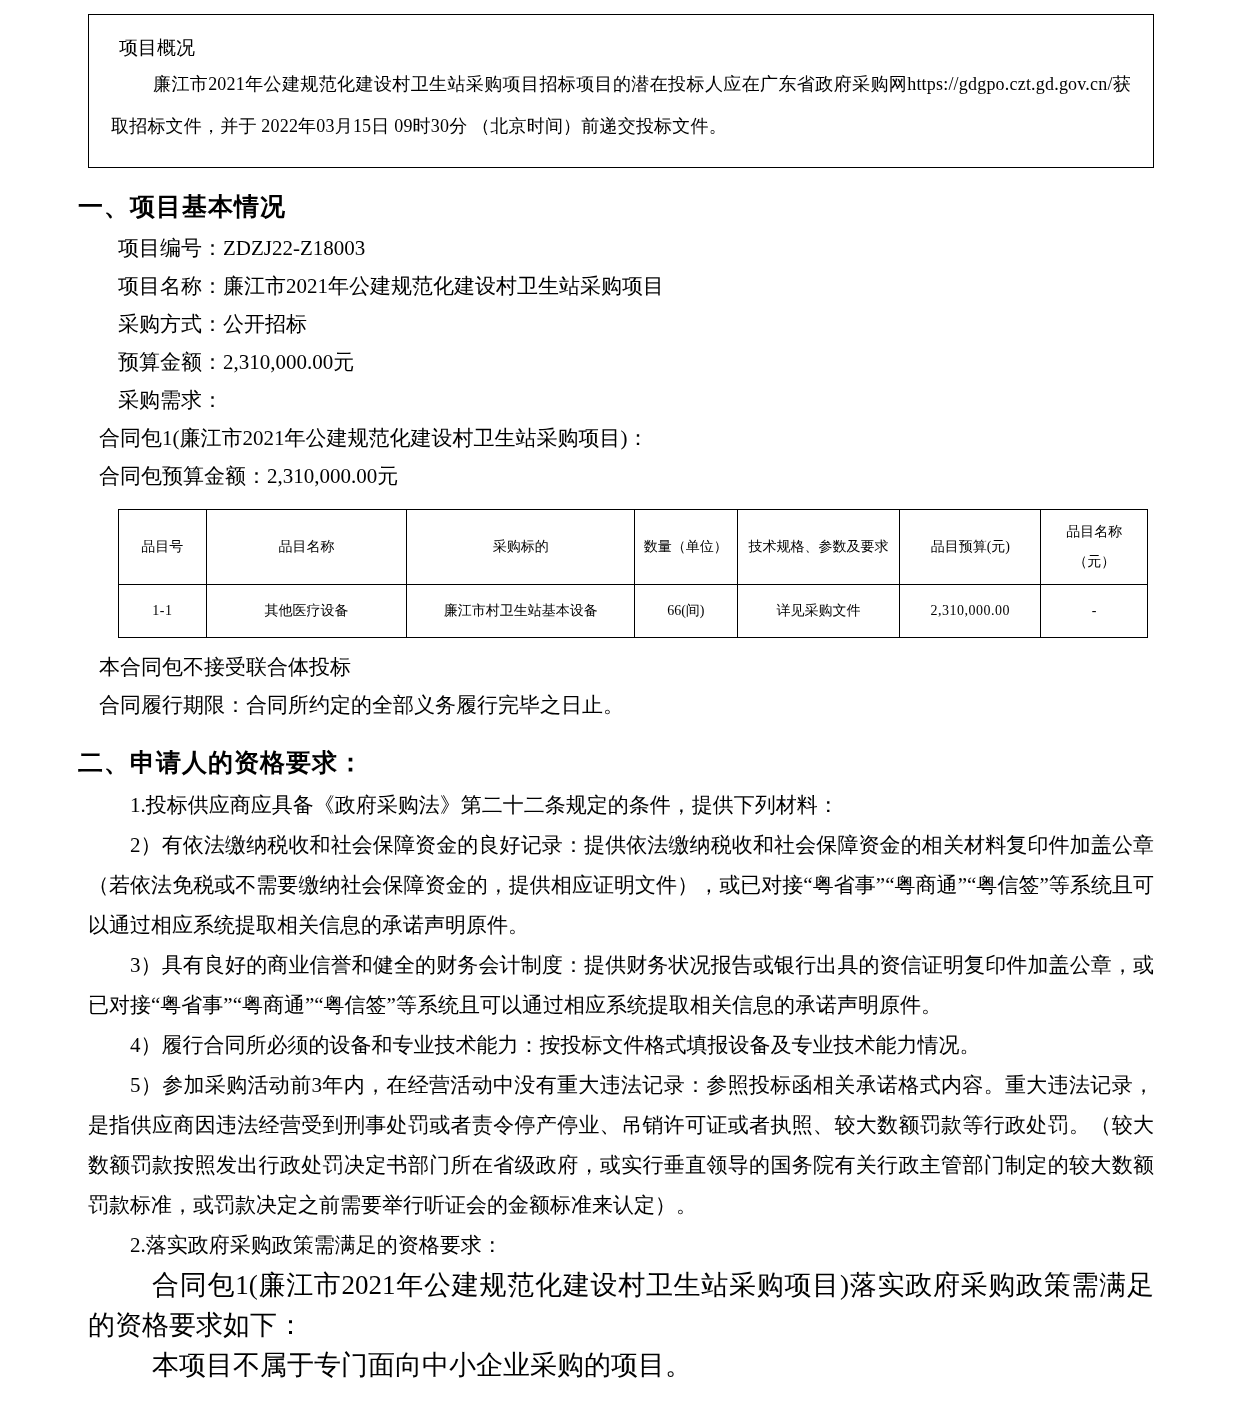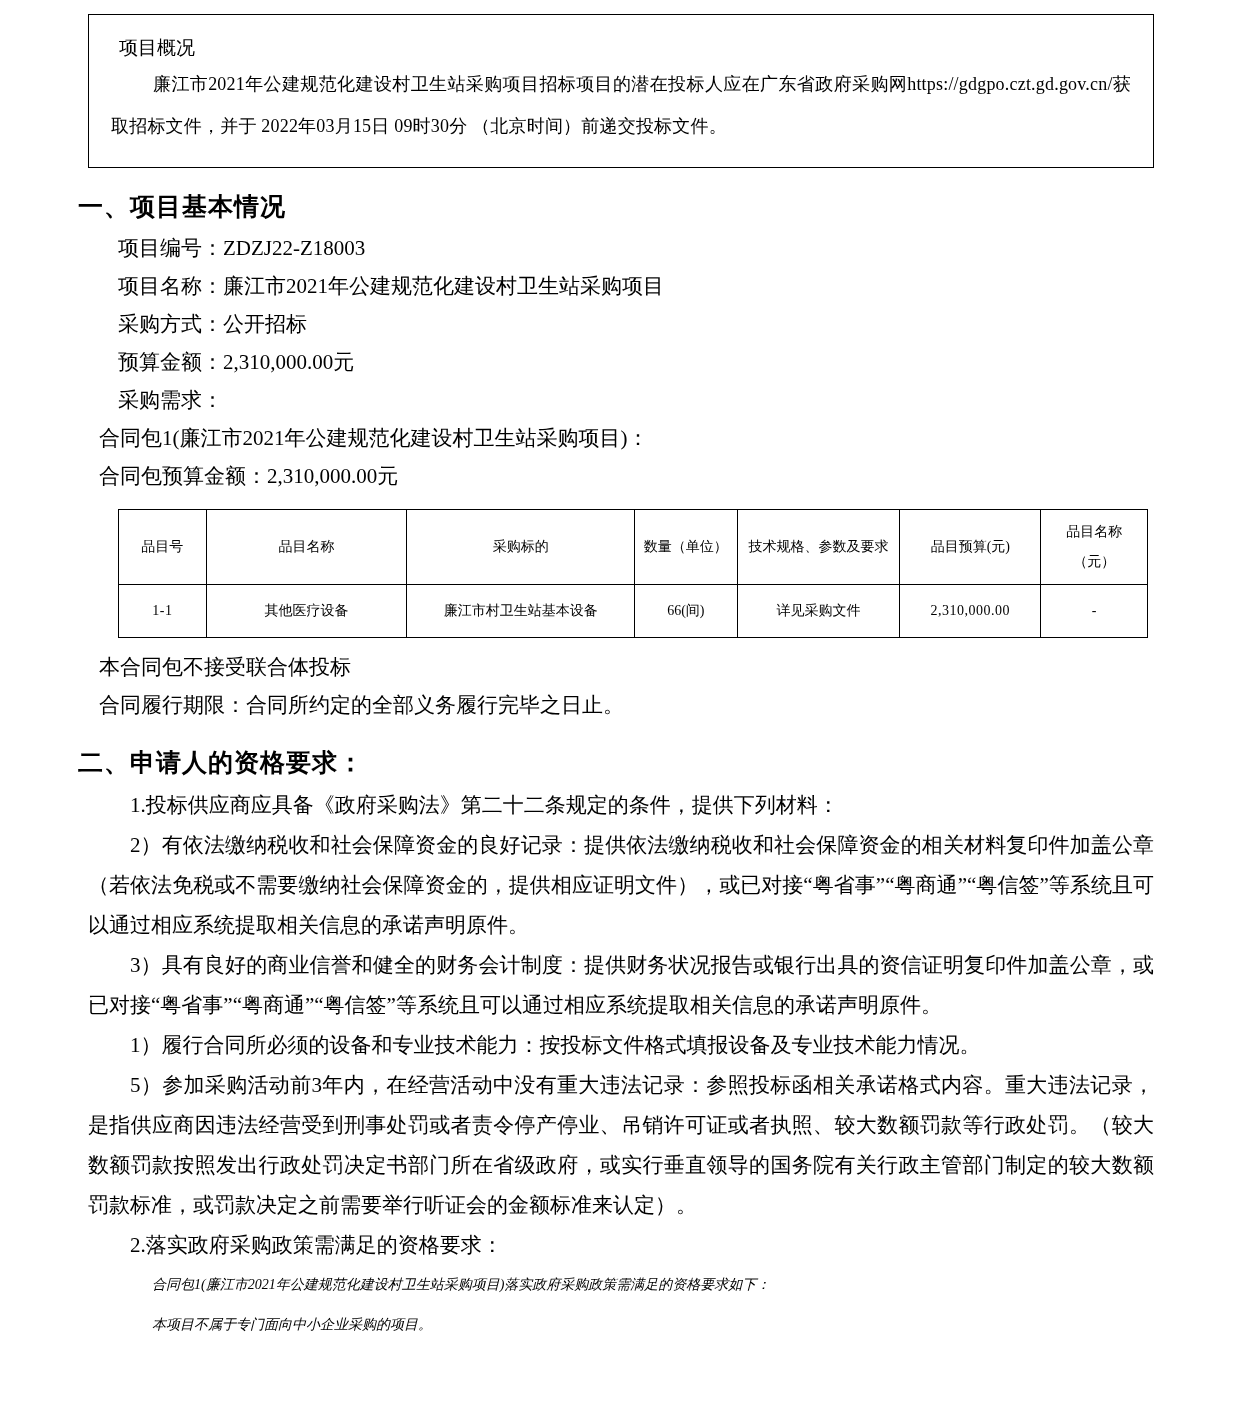--- a/index.html
+++ b/index.html
@@ -54,26 +54,25 @@
     margin-left: 99px;
   }
   .para {
     font-size: 21px;
     line-height: 40px;
     margin: 0 88px 0 88px;
     text-indent: 42px;
     text-align: justify;
   }
   .para-sub {
-    font-size: 14px;
+    font-size: 27px;
     line-height: 40px;
     margin: 0 88px 0 88px;
     text-indent: 64px;
     text-align: justify;
-    font-style: italic;
   }
   table.goods {
     border-collapse: collapse;
     margin: 14px 0 10px 118px;
     width: 1030px;
     font-size: 14px;
   }
   table.goods th, table.goods td {
     border: 1px solid #000;
     text-align: center;
@@ -144,19 +143,19 @@
   </table>
 
   <div class="indent-line">本合同包不接受联合体投标</div>
   <div class="indent-line">合同履行期限：合同所约定的全部义务履行完毕之日止。</div>
 
   <div class="sec-heading">二、申请人的资格要求：</div>
 
   <div class="para">1.投标供应商应具备《政府采购法》第二十二条规定的条件，提供下列材料：</div>
   <div class="para">2）有依法缴纳税收和社会保障资金的良好记录：提供依法缴纳税收和社会保障资金的相关材料复印件加盖公章（若依法免税或不需要缴纳社会保障资金的，提供相应证明文件），或已对接“粤省事”“粤商通”“粤信签”等系统且可以通过相应系统提取相关信息的承诺声明原件。</div>
   <div class="para">3）具有良好的商业信誉和健全的财务会计制度：提供财务状况报告或银行出具的资信证明复印件加盖公章，或已对接“粤省事”“粤商通”“粤信签”等系统且可以通过相应系统提取相关信息的承诺声明原件。</div>
-  <div class="para">1）履行合同所必须的设备和专业技术能力：按投标文件格式填报设备及专业技术能力情况。</div>
+  <div class="para">4）履行合同所必须的设备和专业技术能力：按投标文件格式填报设备及专业技术能力情况。</div>
   <div class="para">5）参加采购活动前3年内，在经营活动中没有重大违法记录：参照投标函相关承诺格式内容。重大违法记录，是指供应商因违法经营受到刑事处罚或者责令停产停业、吊销许可证或者执照、较大数额罚款等行政处罚。（较大数额罚款按照发出行政处罚决定书部门所在省级政府，或实行垂直领导的国务院有关行政主管部门制定的较大数额罚款标准，或罚款决定之前需要举行听证会的金额标准来认定）。</div>
   <div class="para">2.落实政府采购政策需满足的资格要求：</div>
   <div class="para-sub">合同包1(廉江市2021年公建规范化建设村卫生站采购项目)落实政府采购政策需满足的资格要求如下：</div>
   <div class="para-sub">本项目不属于专门面向中小企业采购的项目。</div>
 
 </div>
 
 </body></html>

